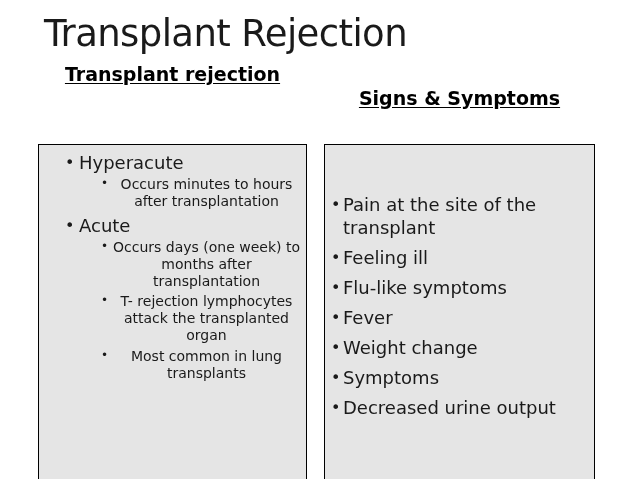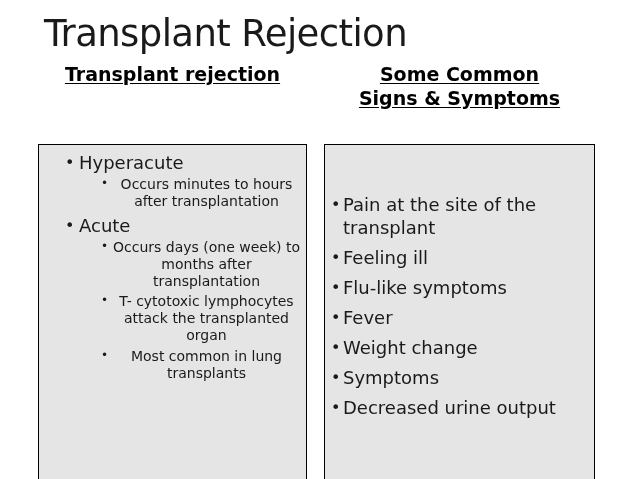--- a/index.html
+++ b/index.html
@@ -152,42 +152,42 @@
     margin-bottom: 7px;
   }
 </style>
 </head>
 <body>
 
 <div id="slide-title">Transplant Rejection</div>
 
 <div id="heading-left" class="col-heading"><span>Transplant rejection</span></div>
 
-<div id="heading-right" class="col-heading"><span>Some Common</span><br><span>Signs &amp; Symptoms</span></div>
+<div id="heading-right" class="col-heading"><br><span>Signs &amp; Symptoms</span></div>
 
 <div id="box-left" class="content-box">
   <ul id="list-left" class="lvl1">
 
     <li class="b1">
       <span class="txt1">Hyperacute</span>
       <ul class="lvl2">
         <li class="b2">
           <span class="txt2">Occurs minutes to hours after transplantation</span>
         </li>
       </ul>
     </li>
 
     <li class="b1">
       <span class="txt1">Acute</span>
       <ul class="lvl2">
         <li class="b2">
           <span class="txt2">Occurs days (one week) to months after transplantation</span>
         </li>
         <li class="b2">
-          <span class="txt2">T- cytotoxic lymphocytes attack the transplanted organ</span>
+          <span class="txt2">T- rejection lymphocytes attack the transplanted organ</span>
         </li>
       </ul>
     </li>
 
     <li class="b1">
       <ul class="lvl2">
         <li class="b2">
           <span class="txt2">Most common in lung transplants</span>
         </li>
       </ul>

